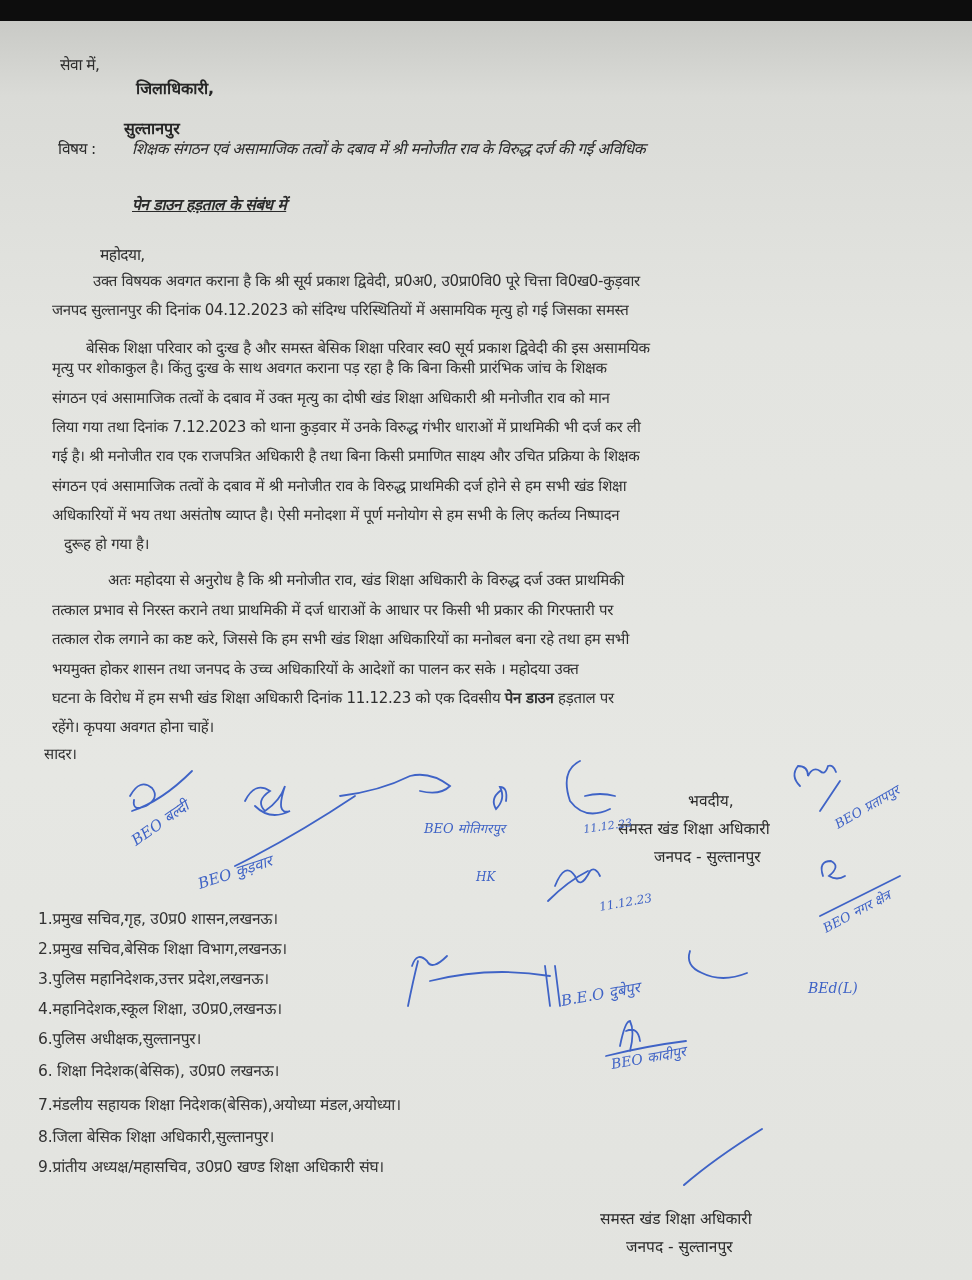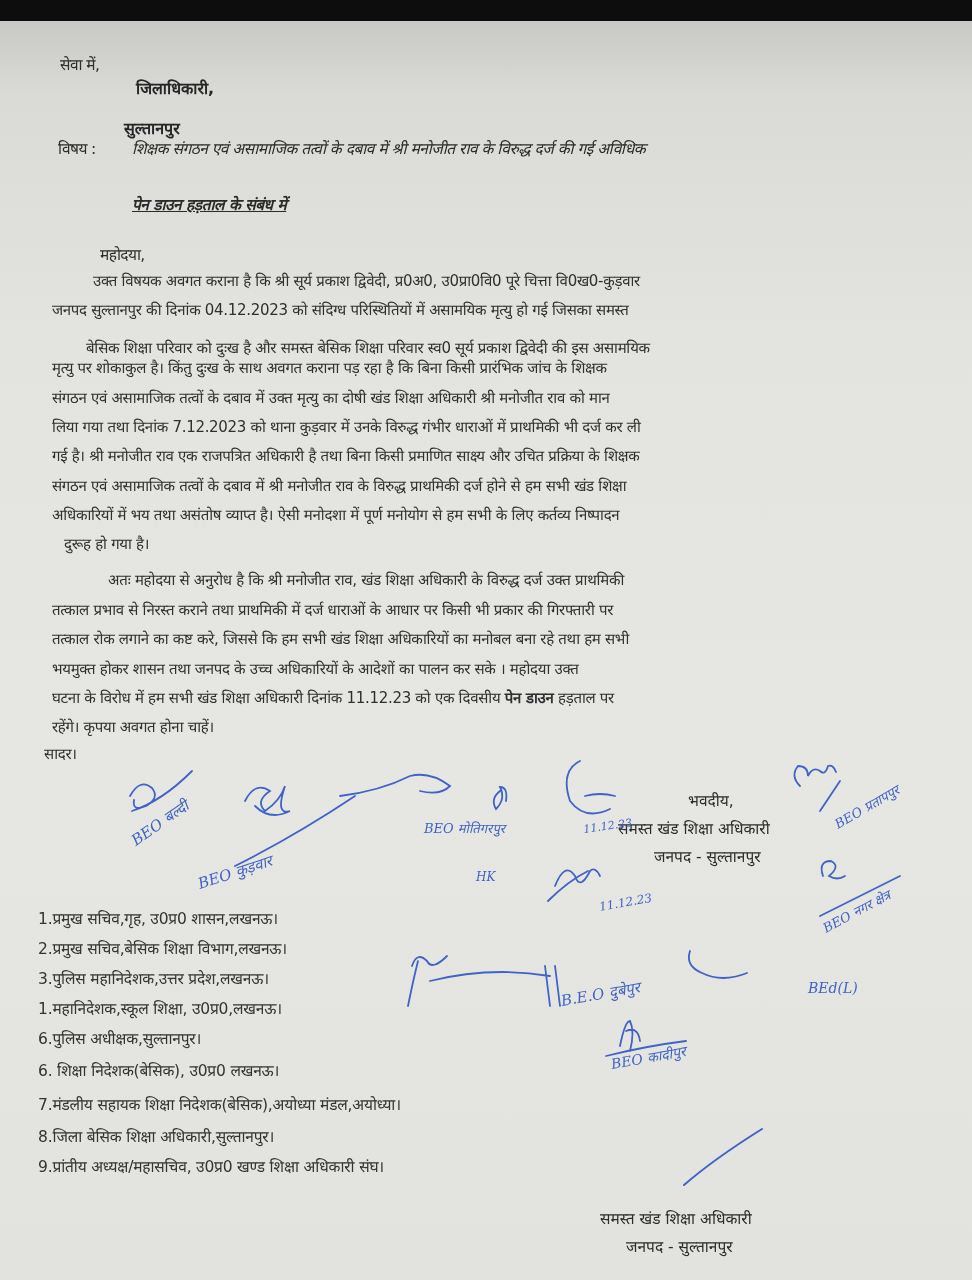--- a/index.html
+++ b/index.html
@@ -67,21 +67,21 @@
   <div class="t body-line" style="left:44px;top:722px;">सादर।</div>
 
   <div class="t sig-block" style="left:688px;top:768px;">भवदीय,</div>
   <div class="t sig-block" style="left:618px;top:796px;">समस्त खंड शिक्षा अधिकारी</div>
   <div class="t sig-block" style="left:654px;top:824px;">जनपद - सुल्तानपुर</div>
 
   <div>
     <div class="t list" style="left:38px;top:886px;">1.प्रमुख सचिव,गृह, उ0प्र0 शासन,लखनऊ।</div>
     <div class="t list" style="left:38px;top:916px;">2.प्रमुख सचिव,बेसिक शिक्षा विभाग,लखनऊ।</div>
     <div class="t list" style="left:38px;top:946px;">3.पुलिस महानिदेशक,उत्तर प्रदेश,लखनऊ।</div>
-    <div class="t list" style="left:38px;top:976px;">1.महानिदेशक,स्कूल शिक्षा, उ0प्र0,लखनऊ।</div>
+    <div class="t list" style="left:38px;top:976px;">4.महानिदेशक,स्कूल शिक्षा, उ0प्र0,लखनऊ।</div>
     <div class="t list" style="left:38px;top:1006px;">6.पुलिस अधीक्षक,सुल्तानपुर।</div>
     <div class="t list" style="left:38px;top:1038px;">6. शिक्षा निदेशक(बेसिक), उ0प्र0  लखनऊ।</div>
     <div class="t list" style="left:38px;top:1072px;">7.मंडलीय सहायक शिक्षा निदेशक(बेसिक),अयोध्या मंडल,अयोध्या।</div>
     <div class="t list" style="left:38px;top:1104px;">8.जिला बेसिक शिक्षा अधिकारी,सुल्तानपुर।</div>
     <div class="t list" style="left:38px;top:1134px;">9.प्रांतीय अध्यक्ष/महासचिव, उ0प्र0 खण्ड शिक्षा अधिकारी संघ।</div>
   </div>
 
   <div class="t sig-block" style="left:600px;top:1186px;">समस्त खंड शिक्षा अधिकारी</div>
   <div class="t sig-block" style="left:626px;top:1214px;">जनपद - सुल्तानपुर</div>
 

